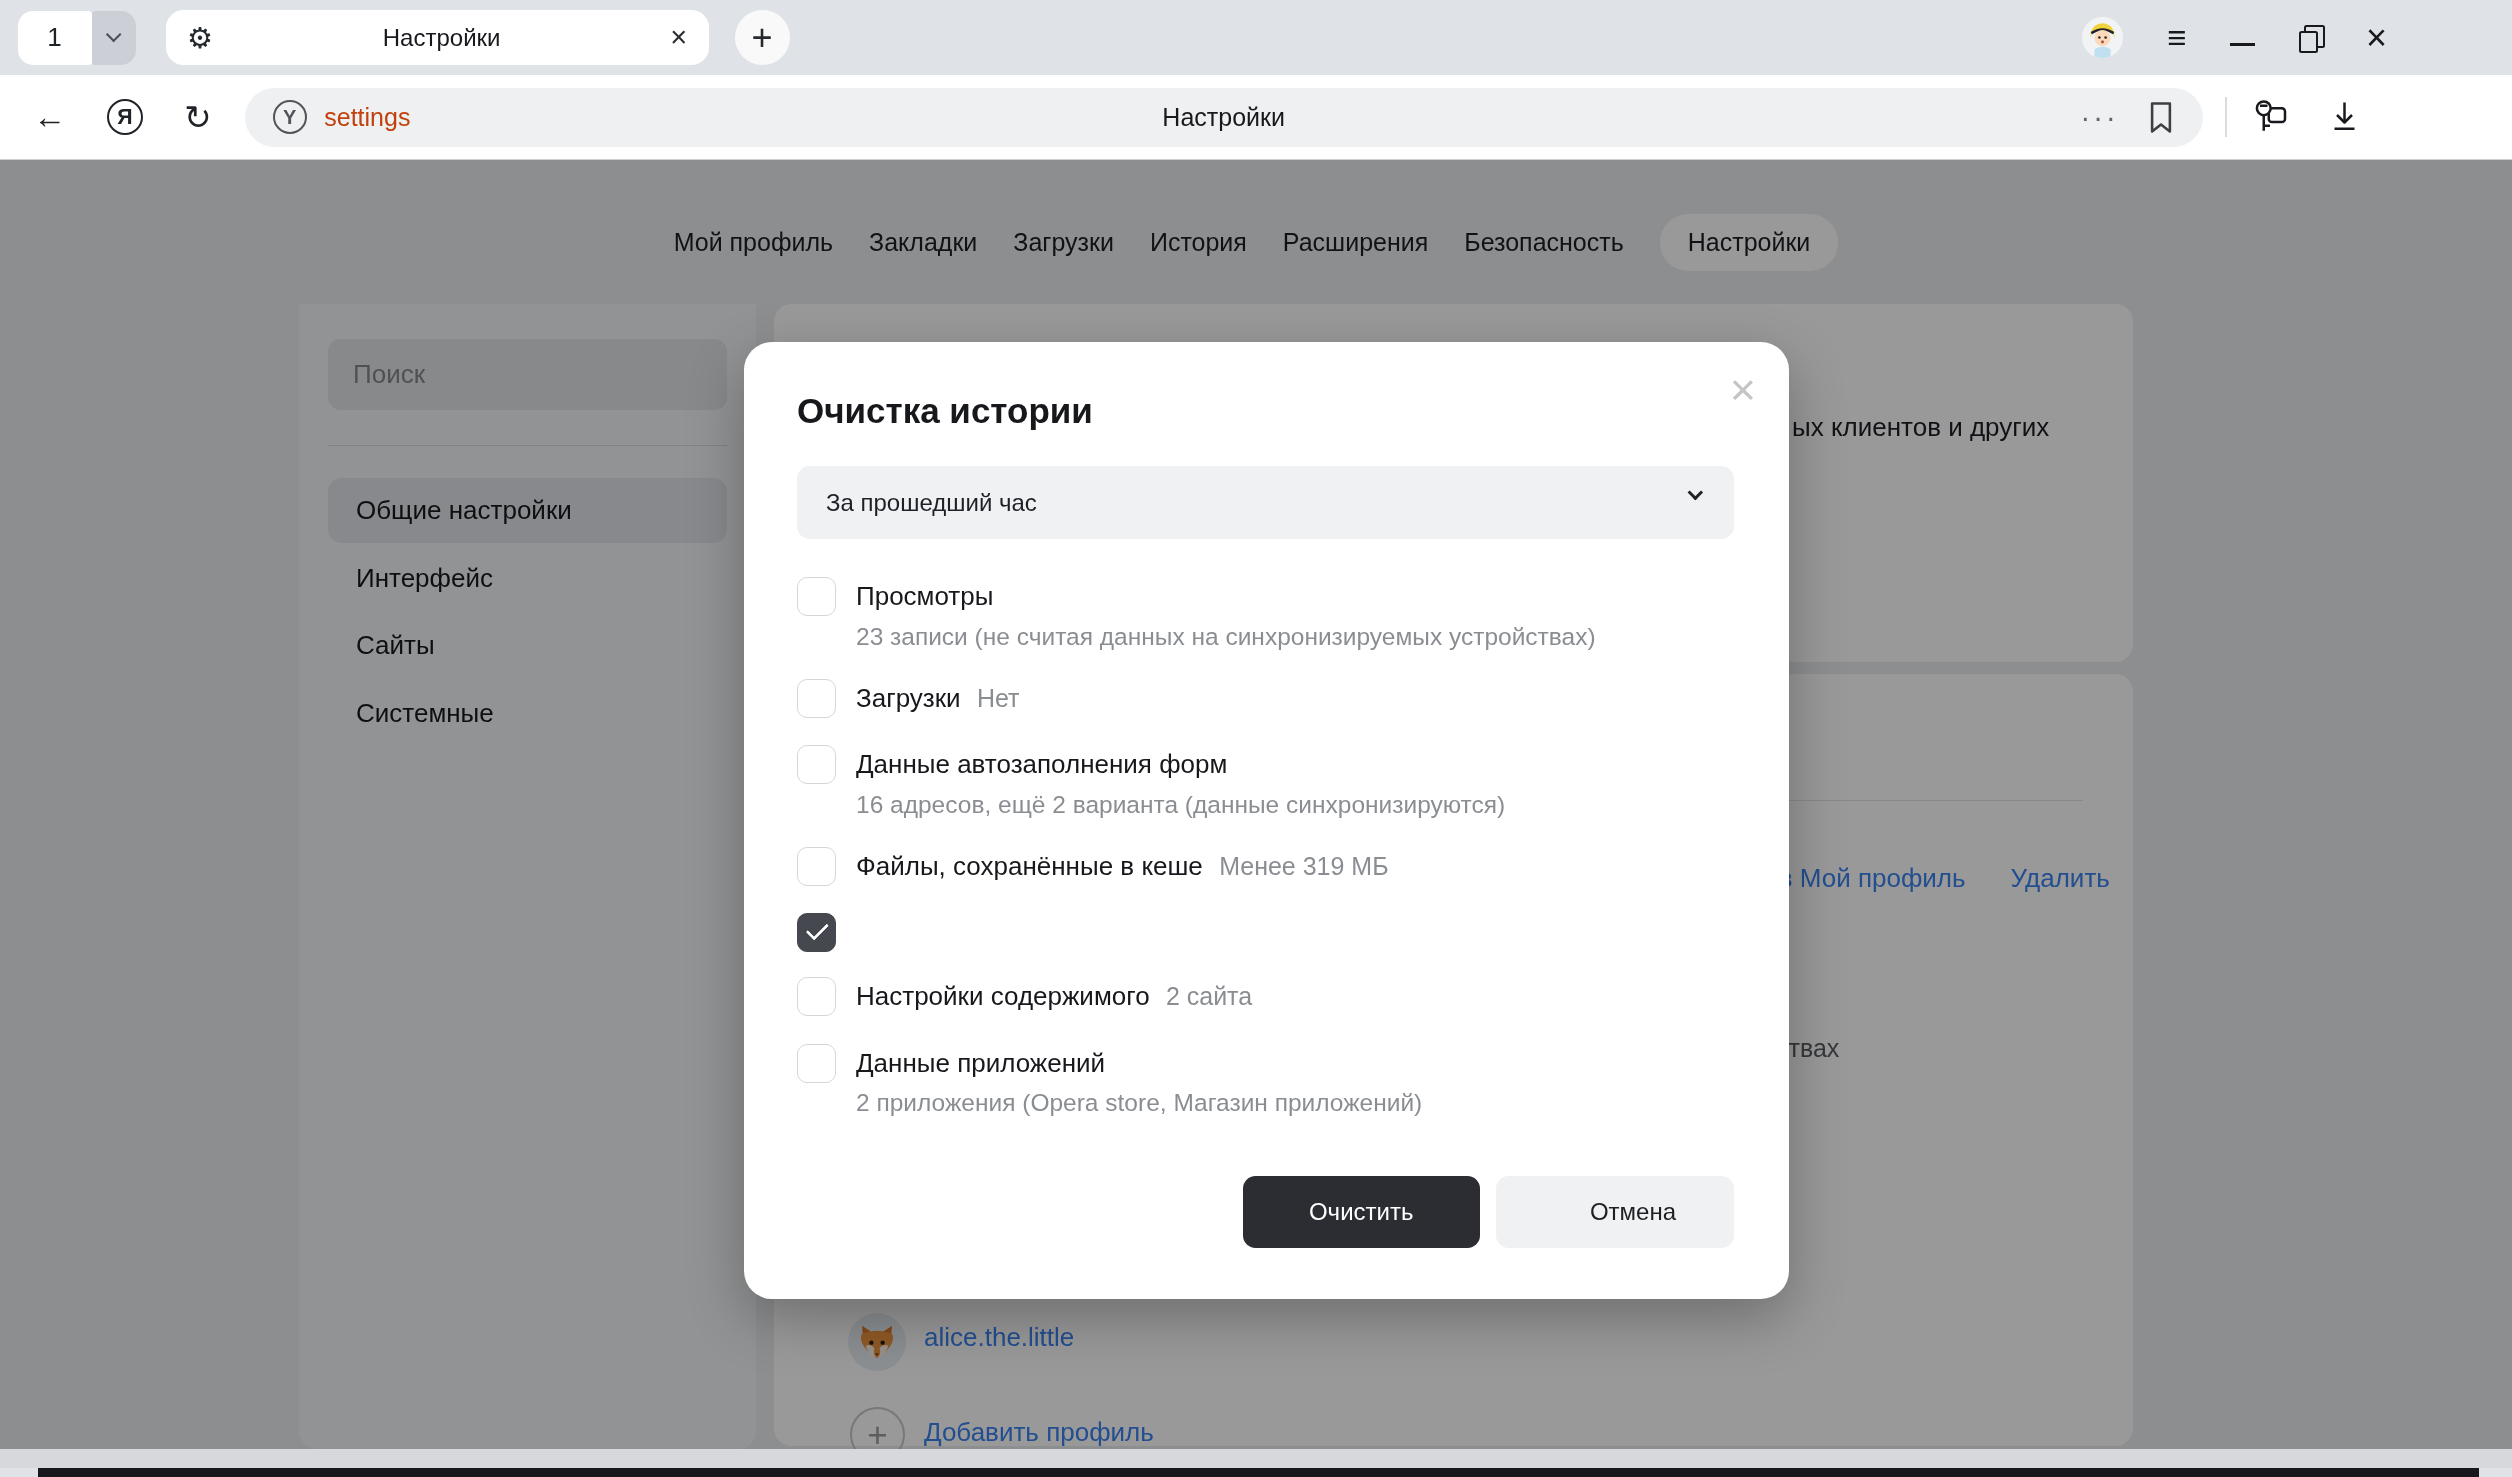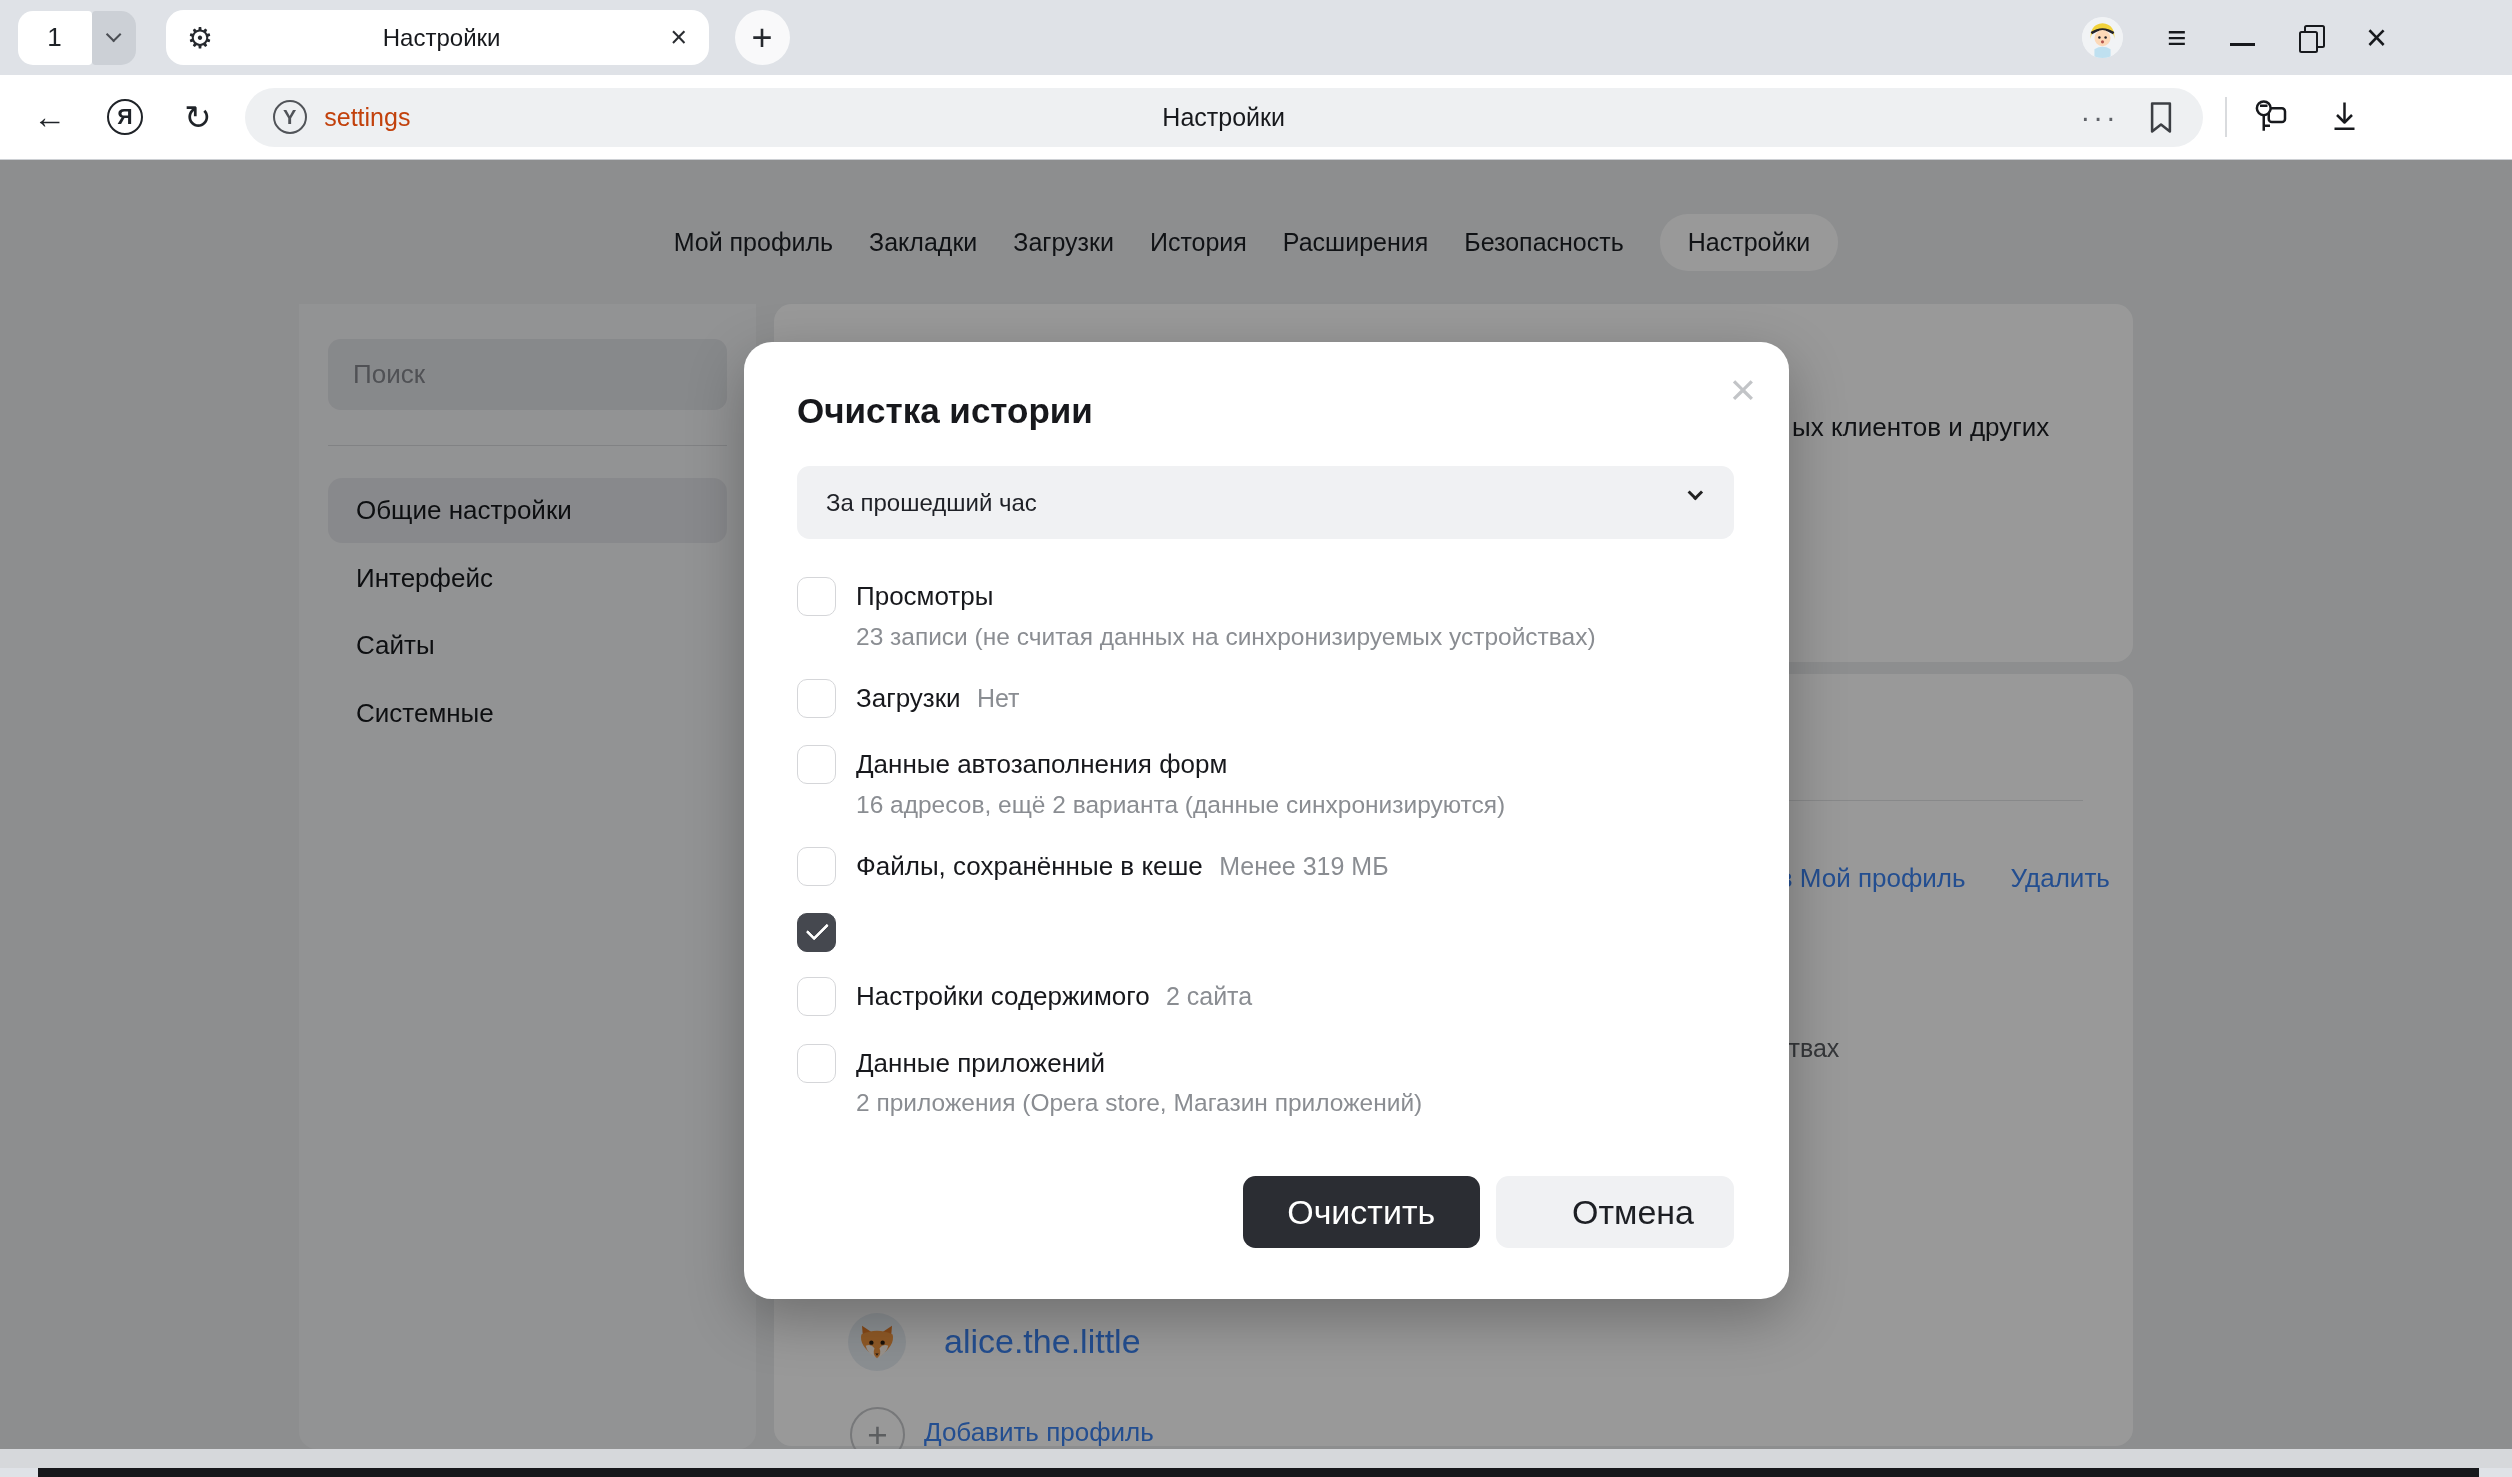--- a/index.html
+++ b/index.html
@@ -76,21 +76,21 @@
   .bg-text { position:absolute; font-size:26px; color:#1c1f24; white-space:nowrap; }
   .bg-grey { color:#595c61; font-size:25px; }
   .bg-links { position:absolute; display:flex; gap:45px; font-size:26px; }
   .bluelink { color:#3b82f0; white-space:nowrap; }
   .card-divider { position:absolute; left:809px; top:640px; width:1274px; height:1.3px; background:#e3e4e6; }
   .profile-avatar { position:absolute; left:848px; top:1153px; width:58px; height:58px; border-radius:50%;
                     background:#e8eef4; overflow:hidden; display:flex; align-items:center; justify-content:center; }
   .addcircle { position:absolute; left:850px; top:1247px; width:55px; height:55px; border-radius:50%;
                border:2.5px solid #c6c8cb; display:flex; align-items:center; justify-content:center;
                font-size:35px; font-weight:300; color:#9a9da1; }
-  .pname { position:absolute; left:944px; top:1162px; font-size:34px; }
+  .pname { position:absolute; left:924px; top:1162px; font-size:26px; }
   .paddlbl { position:absolute; left:924px; top:1257px; font-size:26px; }
   .overlay { position:absolute; inset:0; background:rgba(0,0,0,0.40); }
 
   
   .modal { position:absolute; left:744px; top:182px; width:1045px; height:957px; background:#fff;
            border-radius:28px; box-shadow:0 19px 56px rgba(0,0,0,.28); padding:0 55px 0 53px; }
   .modal-close { position:absolute; top:25px; right:33px; font-size:45px; font-weight:300; color:#c2c4c7; line-height:1; }
   .modal-title { padding-top:49px; font-size:35px; font-weight:700; color:#17181c; }
   .period { margin-top:35px; height:73px; background:#f0f1f3; border-radius:12.5px; display:flex;
             align-items:center; padding:0 29px; font-size:24px; color:#1f2127; position:relative; }
@@ -102,21 +102,21 @@
         position:relative; }
   .row.checked .cb { background:#45484f; border-color:#45484f; }
   .row.checked .cb::after { content:""; position:absolute; left:8.8px; top:9.4px; width:17.6px; height:9.4px;
         border-left:3.8px solid #fff; border-bottom:3.8px solid #fff; transform:rotate(-45deg); border-radius:1.3px; }
   .rowtext { display:flex; flex-direction:column; }
   .labelline { font-size:26px; color:#17181c; line-height:39px; }
   .inline { font-size:25px; color:#8a8d92; margin-left:16.3px; }
   .sub { font-size:24.5px; color:#8a8d92; line-height:35px; margin-top:2.5px; }
   .mbuttons { position:absolute; bottom:51px; right:55px; display:flex; gap:16.3px; }
   .btn { height:72px; border-radius:12.5px; display:flex; align-items:center; justify-content:center;
-         font-size:34px; }
+         font-size:24px; }
   .btn-dark { width:237px; background:#2b2d33; color:#fff; }
   .btn-light { width:238px; background:#f0f1f3; color:#1d1f24;padding-left:36px; }
 
   
   .winbottom { position:absolute; left:0; top:1449px; width:100%; height:19px; background:#d6d8db; }
   .screenedge { position:absolute; left:38px; top:1468px; width:2441px; height:9.4px; background:#17181b; }
 </style>
 </head>
 <body>
 

